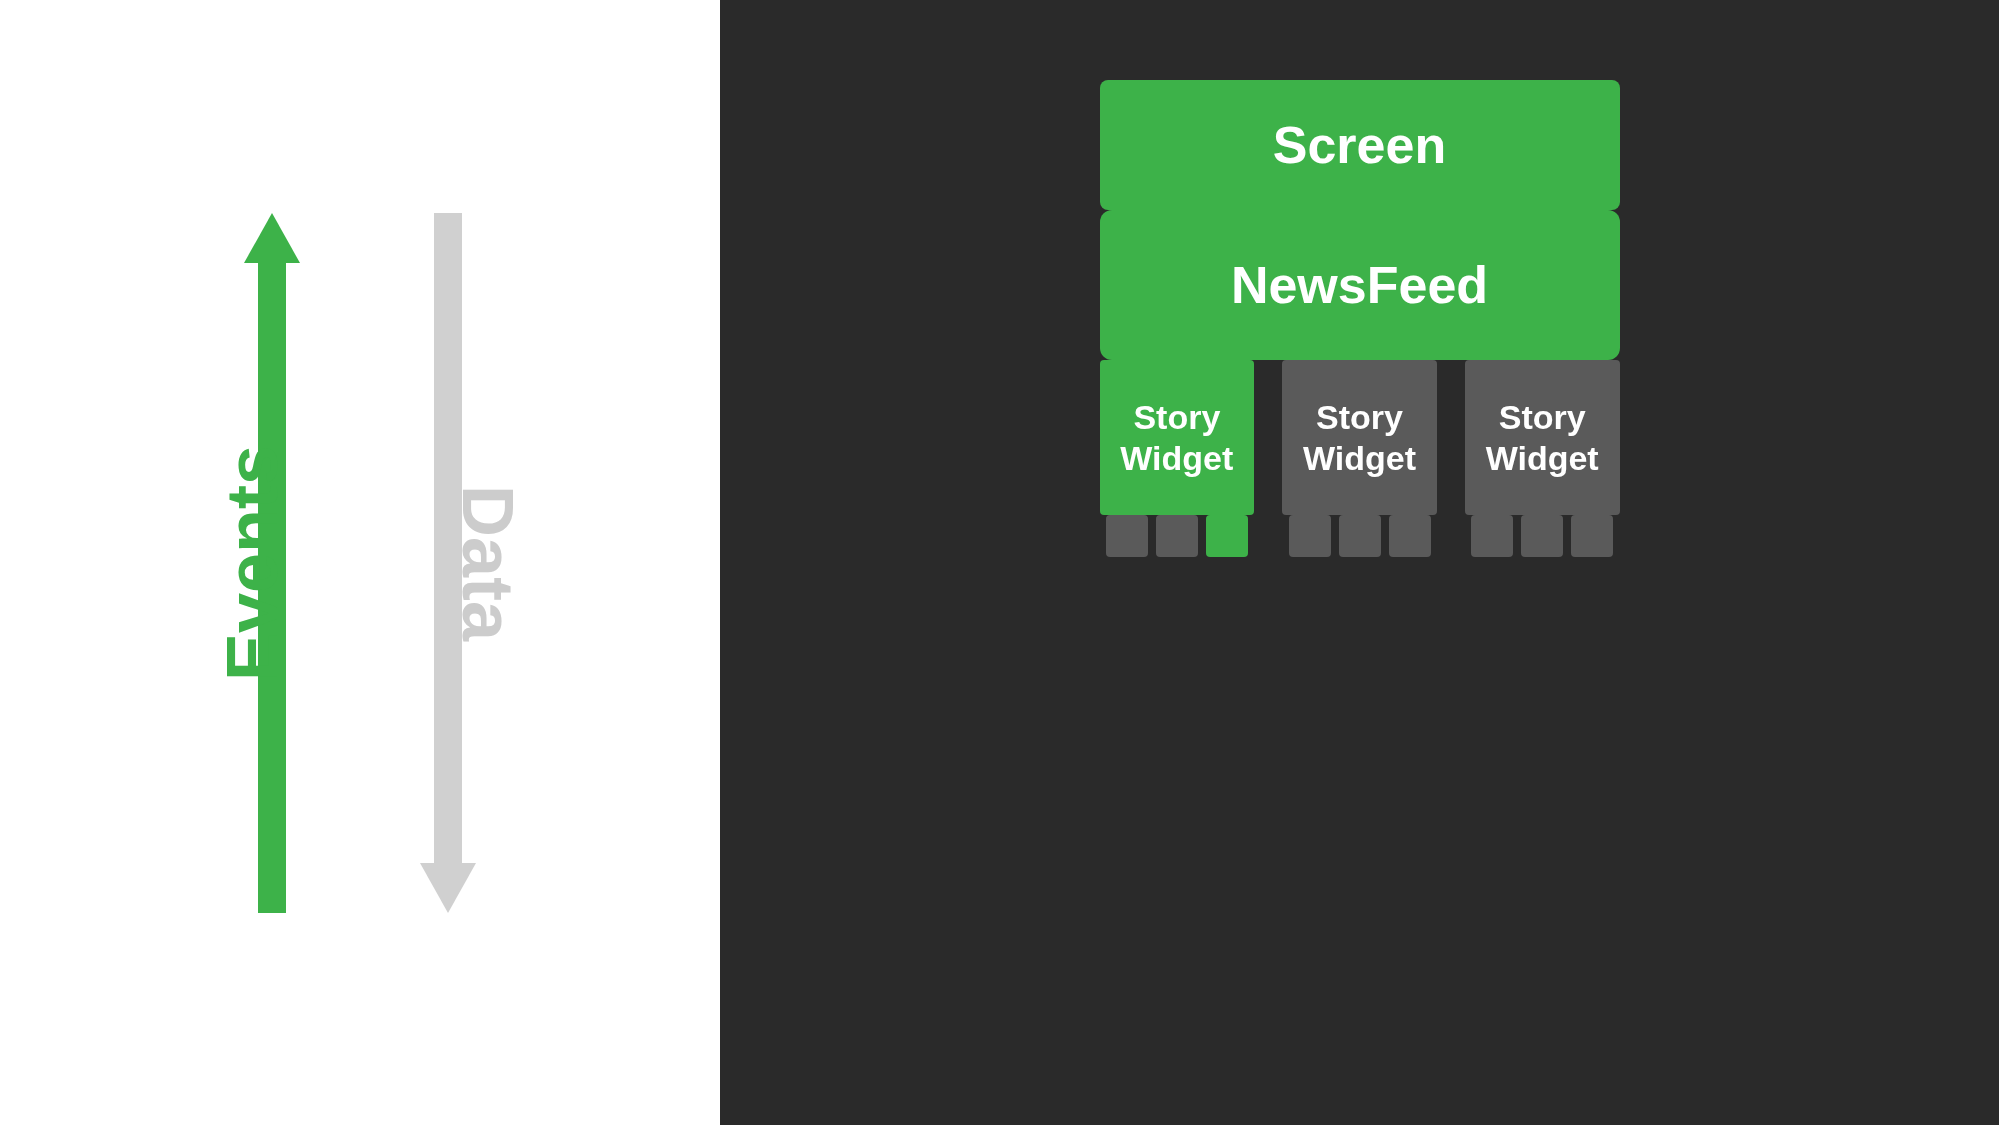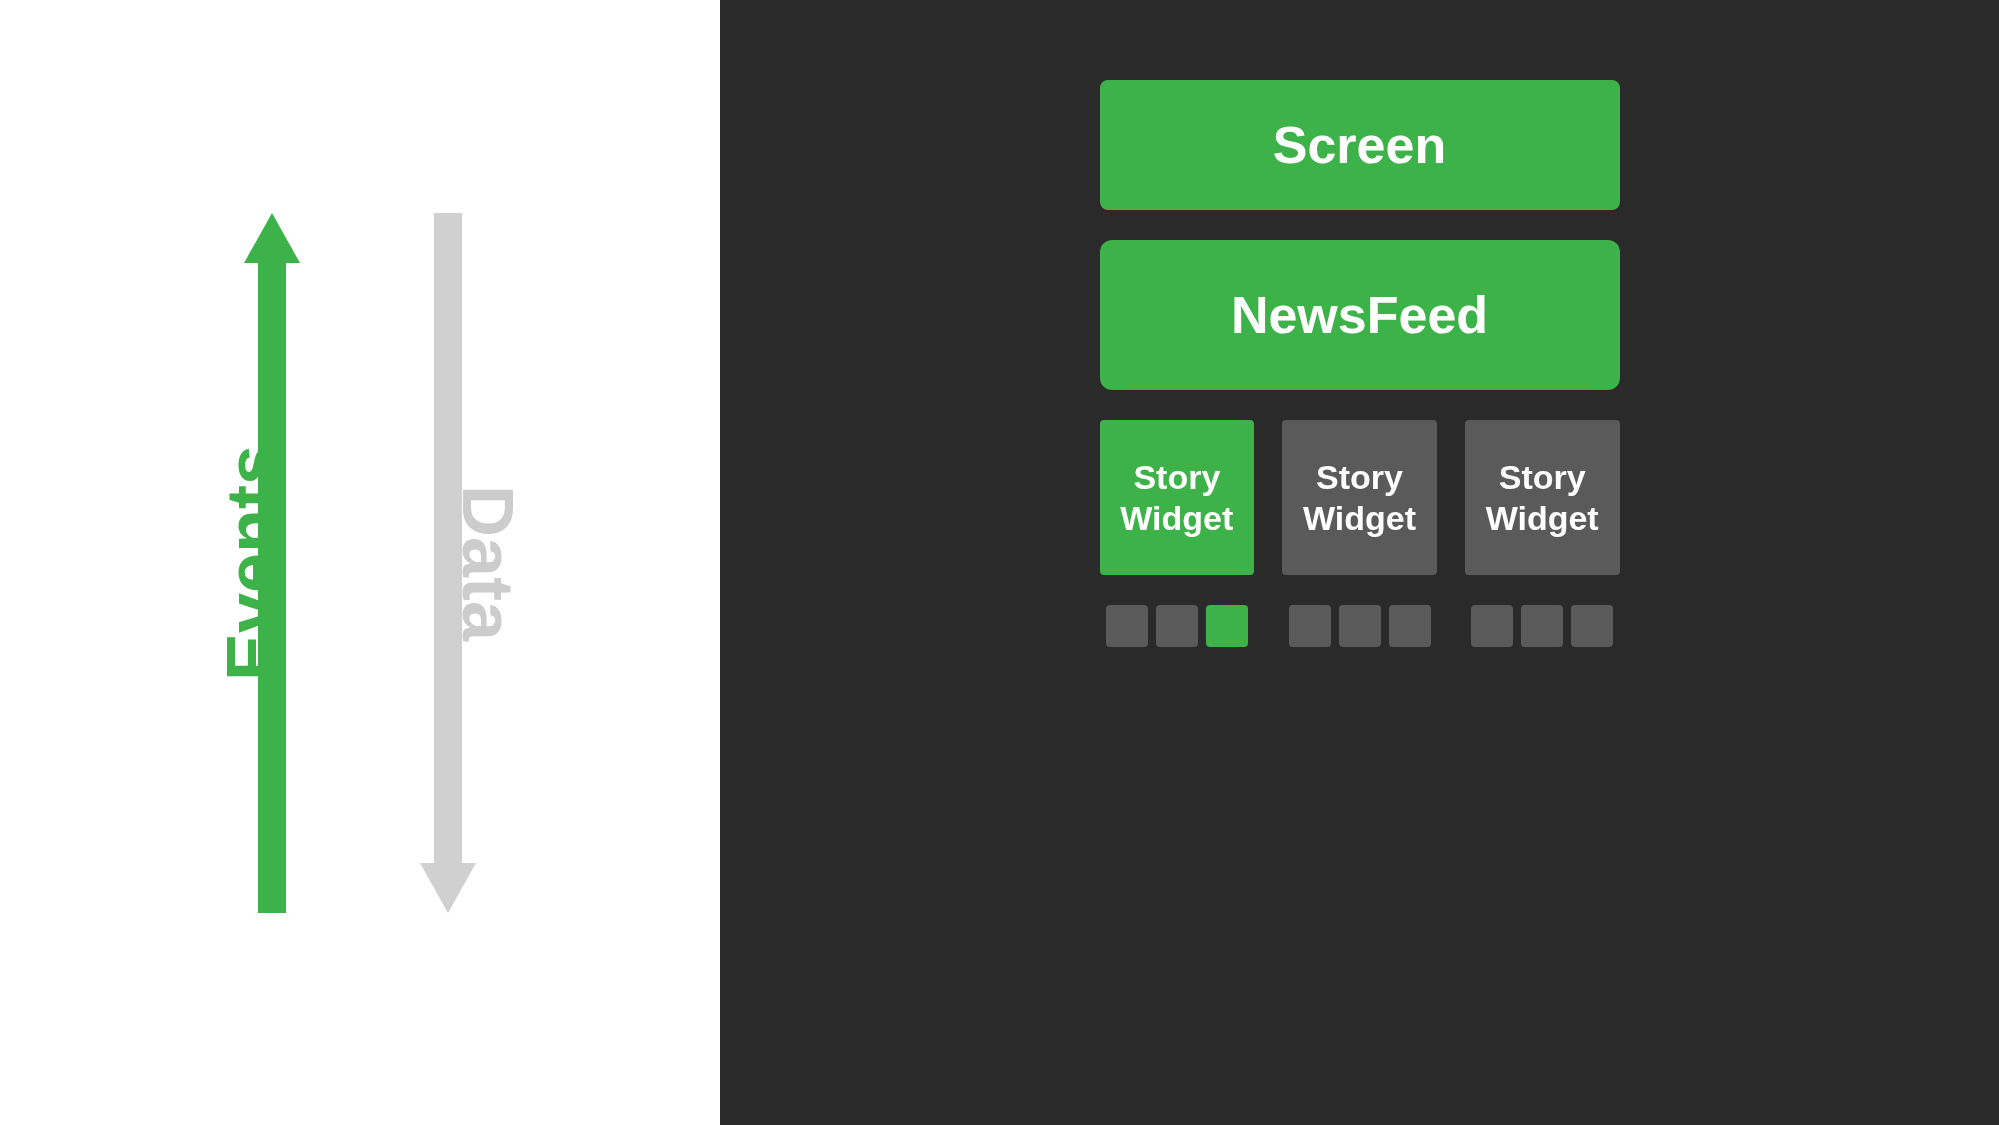--- a/index.html
+++ b/index.html
@@ -222,21 +222,20 @@
 
     .indicator-square.green {
       background: #3db249;
     }
 
     
     .diagram-area {
       display: flex;
       flex-direction: column;
       align-items: flex-end;
-      gap: 30px;
       margin-top: 20px;
     }
   </style>
 </head>
 <body>
 
 <div class="left-panel">
   <div class="arrows-container">
 
     <div class="arrow-events-wrapper">

